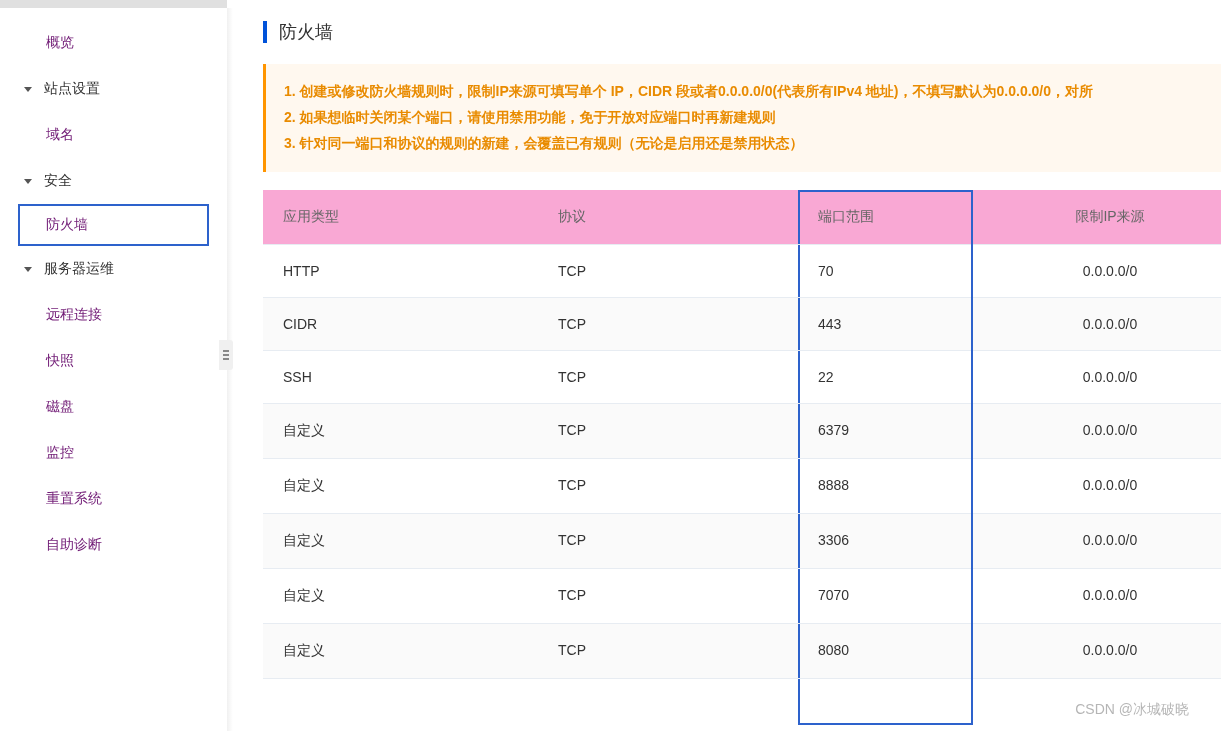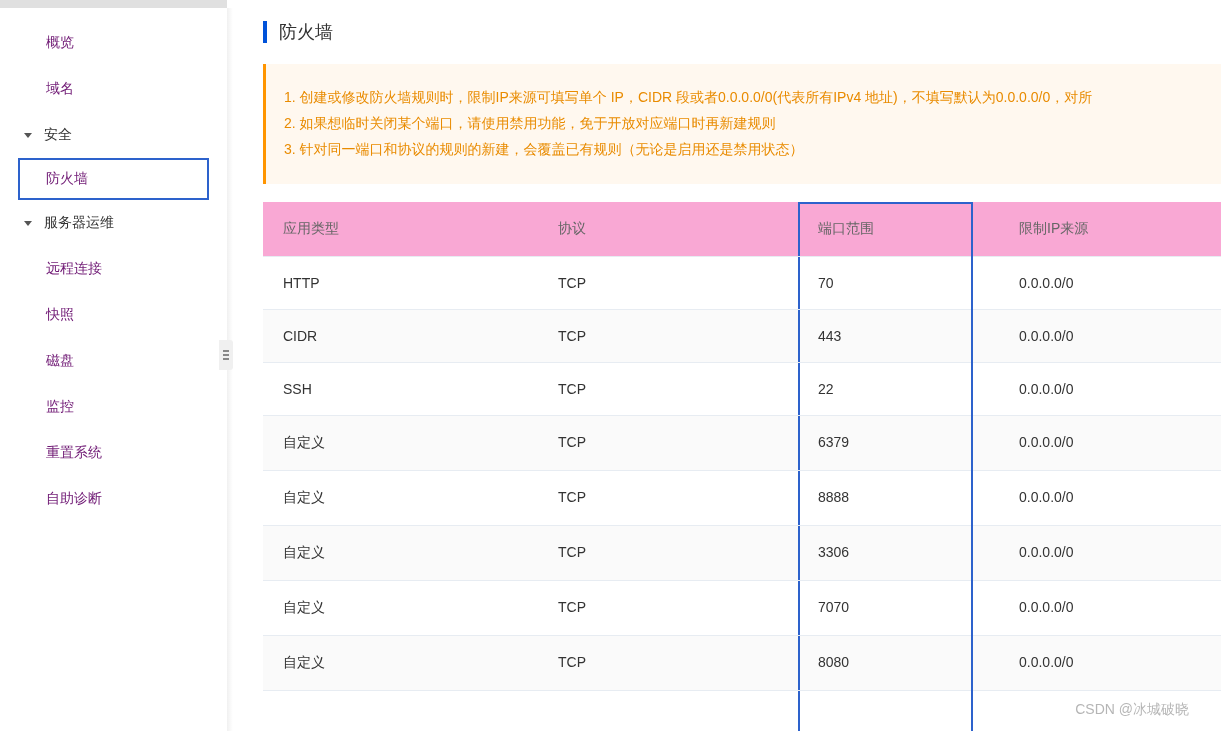--- a/index.html
+++ b/index.html
@@ -91,43 +91,44 @@
       margin-right: 12px;
     }
     .page-title {
       font-size: 18px;
       font-weight: 500;
       color: #333;
     }
     .notice-box {
       border-left: 3px solid #ff9500;
       background: #fff8ef;
-      padding: 21px 18px;
+      padding: 15px 18px;
       margin-bottom: 18px;
       color: #e98b00;
       font-size: 14px;
       line-height: 1.85;
+      font-weight: bold;
     }
     .thead {
       display: flex;
       background: #f9a8d4;
       color: #666;
       font-size: 14px;
     }
     .th, .td {
       padding: 18px 20px;
       text-align: left;
       border-bottom: 1px solid #e7ecf2;
     }
     .tr { display: flex; }
     .tr.alt { background: #fafafa; }
     .col-app { width: 275px; flex-shrink: 0; }
     .col-proto { width: 260px; flex-shrink: 0; }
     .col-port { width: 139px; flex-shrink: 0; position: relative; }
-    .col-ip { flex: 1; padding-left: 82px; }
+    .col-ip { flex: 1; padding-left: 82px; text-align: center; }
     .port-highlight {
       position: absolute;
       border: 2px solid #2d62cc;
       top: 0;
       left: 0;
       width: 175px;
       pointer-events: none;
     }
     .table-wrap { position: relative; }
     .collapse-handle {
@@ -172,20 +173,24 @@
 </div>
 
 <div class="container">
   <nav class="sidebar">
     <div class="sidebar-shadow"></div>
 
     <div class="nav-item child">
       <span>概览</span>
     </div>
 
+    <div class="nav-item parent">
+      <span class="caret"></span>
+      <span>站点设置</span>
+    </div>
     <div class="nav-item child">
       <span>域名</span>
     </div>
 
     <div class="nav-item parent">
       <span class="caret"></span>
       <span>安全</span>
     </div>
     <div class="nav-item child active">
       <span>防火墙</span>

